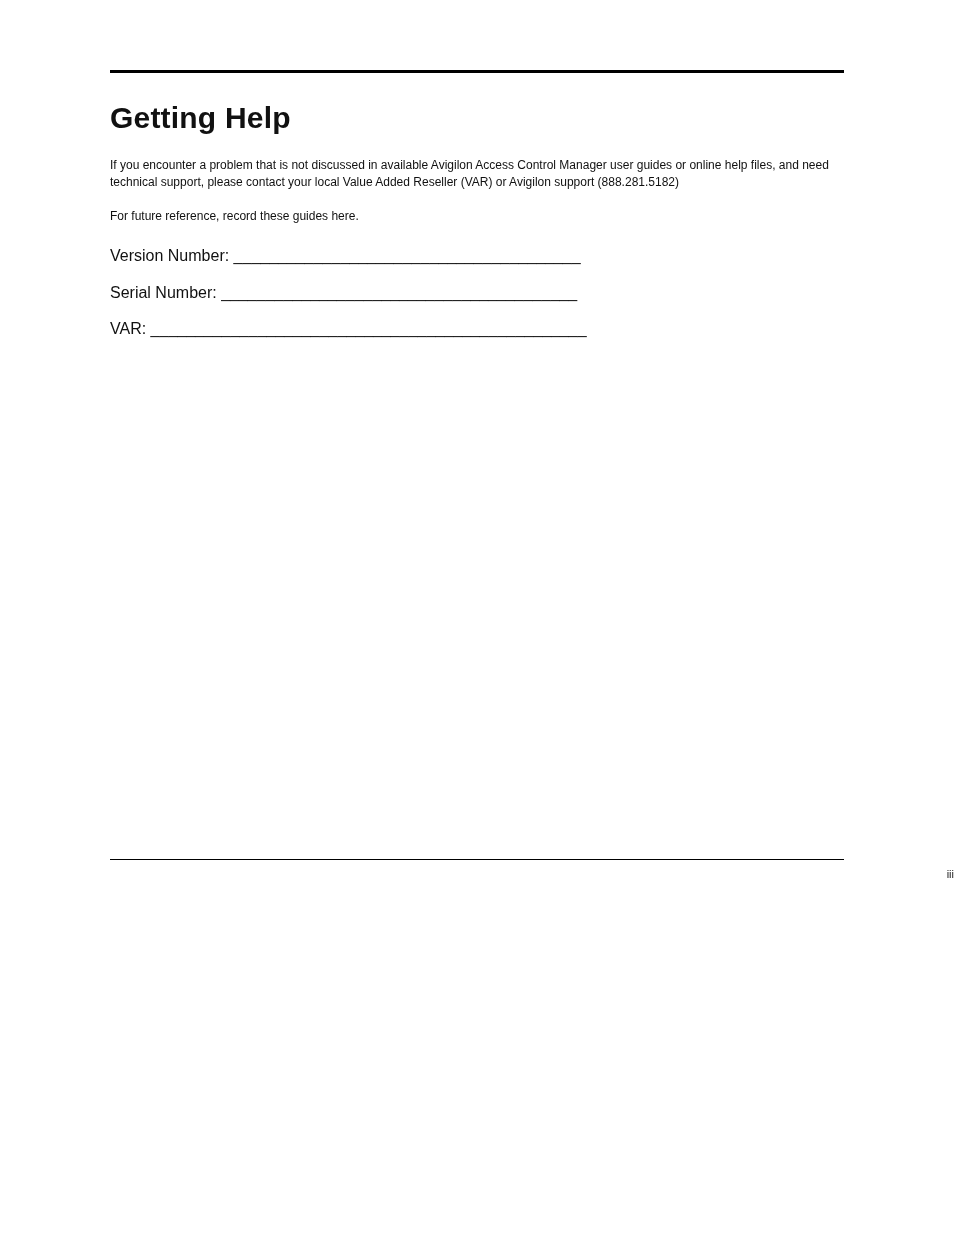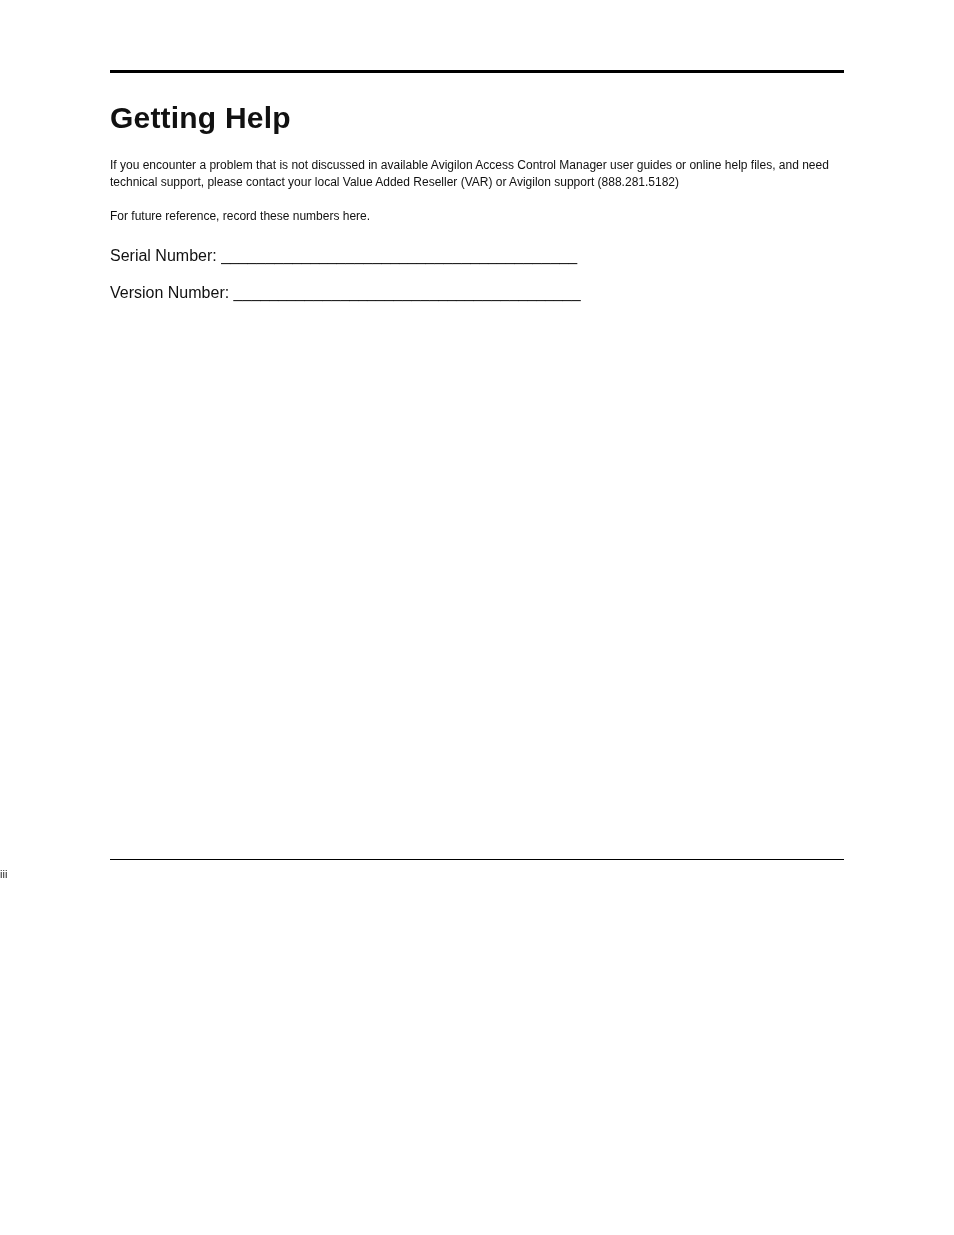--- a/index.html
+++ b/index.html
@@ -41,37 +41,38 @@
     left: 110px;
     right: 110px;
     bottom: 78px;
     border-top: 1.5px solid #000;
   }
   .page-number {
     position: absolute;
     left: 0;
     right: 0;
     bottom: 58px;
-    text-align: left;
+    text-align: right;
     font-size: 11px;
     color: #222;
   }
 </style>
 </head>
 <body>
 
 <div class="page">
 
   <div class="rule-top"></div>
 
   <h1 class="title">Getting Help</h1>
 
   <p class="body">If you encounter a problem that is not discussed in available Avigilon Access Control Manager user guides or online help files, and need technical support, please contact your local Value Added Reseller (VAR) or Avigilon support (888.281.5182)</p>
-  <p class="body">For future reference, record these numbers here.</p>
+  <p class="body">For future reference, record these guides here.</p>
 
   <div class="fields">
+    <p>Version Number: _______________________________________</p>
     <p>Serial Number: ________________________________________</p>
-    <p>Version Number: _______________________________________</p>
+    <p>VAR: _________________________________________________</p>
   </div>
 
   <div class="footer-rule"></div>
   <div class="page-number">iii</div>
 </div>
 
 </body></html>

